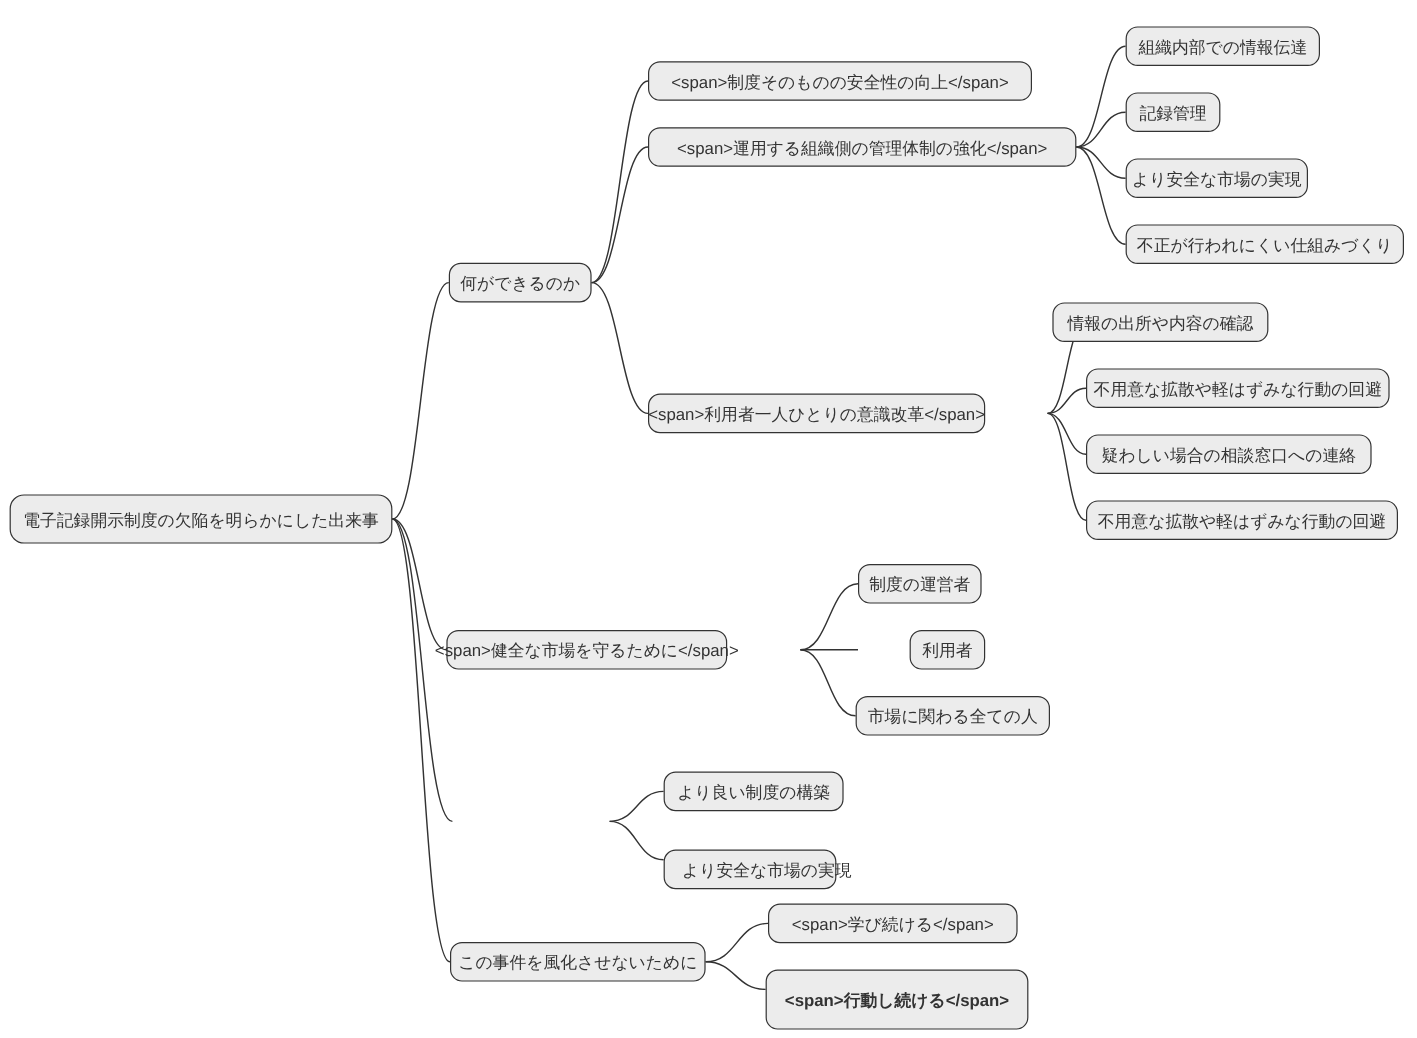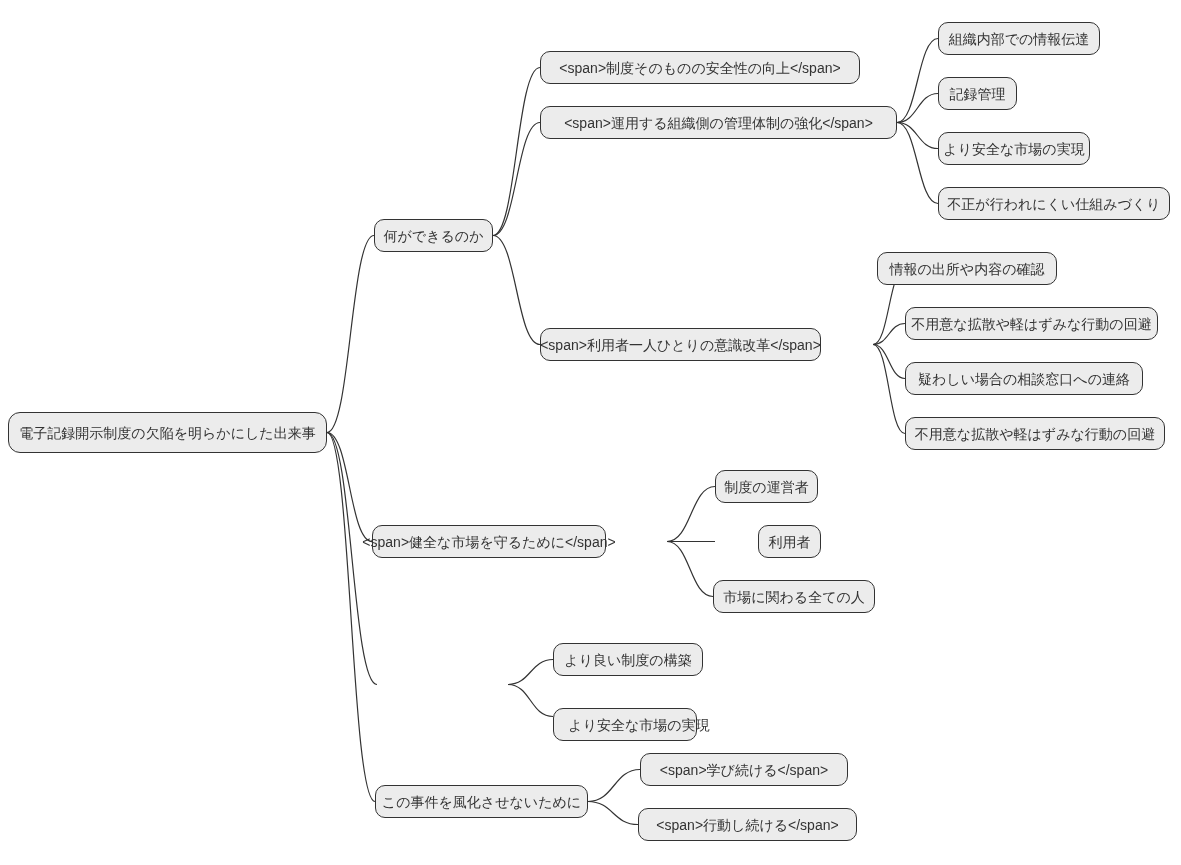--- a/index.html
+++ b/index.html
@@ -106,15 +106,15 @@
   <div class="node" id="n-f2" style="left:758px; top:525px; width:63px; height:33px;">利用者</div>
 
   <div class="node" id="n-f3" style="left:713px; top:580px; width:162px; height:33px;">市場に関わる全ての人</div>
 
   <div class="node" id="n-g1" style="left:553px; top:643px; width:150px; height:33px;">より良い制度の構築</div>
 
   <div class="node" id="n-g2" style="left:553px; top:708px; width:144px; height:33px;padding-left:28px;">より安全な市場の実現</div>
 
   <div class="node" id="n-h1" style="left:640px; top:753px; width:208px; height:33px;">&lt;span&gt;学び続ける&lt;/span&gt;</div>
 
-  <div class="node" id="n-h2" style="left:638px; top:808px; width:219px; height:33px;">&lt;span&gt;行動し続ける&lt;/span&gt;</div>
+  <div class="node" id="n-h2" style="left:638px; top:808px; width:219px; height:50px;font-weight:bold;">&lt;span&gt;行動し続ける&lt;/span&gt;</div>
 
 </div>
 
 </body></html>

